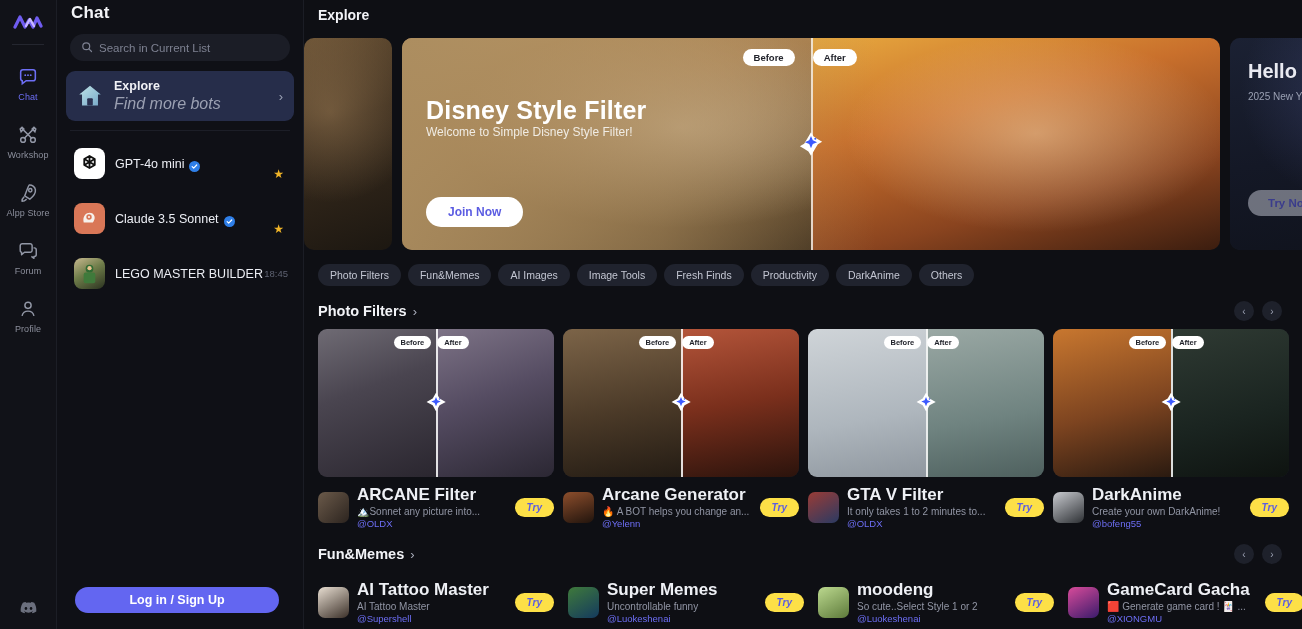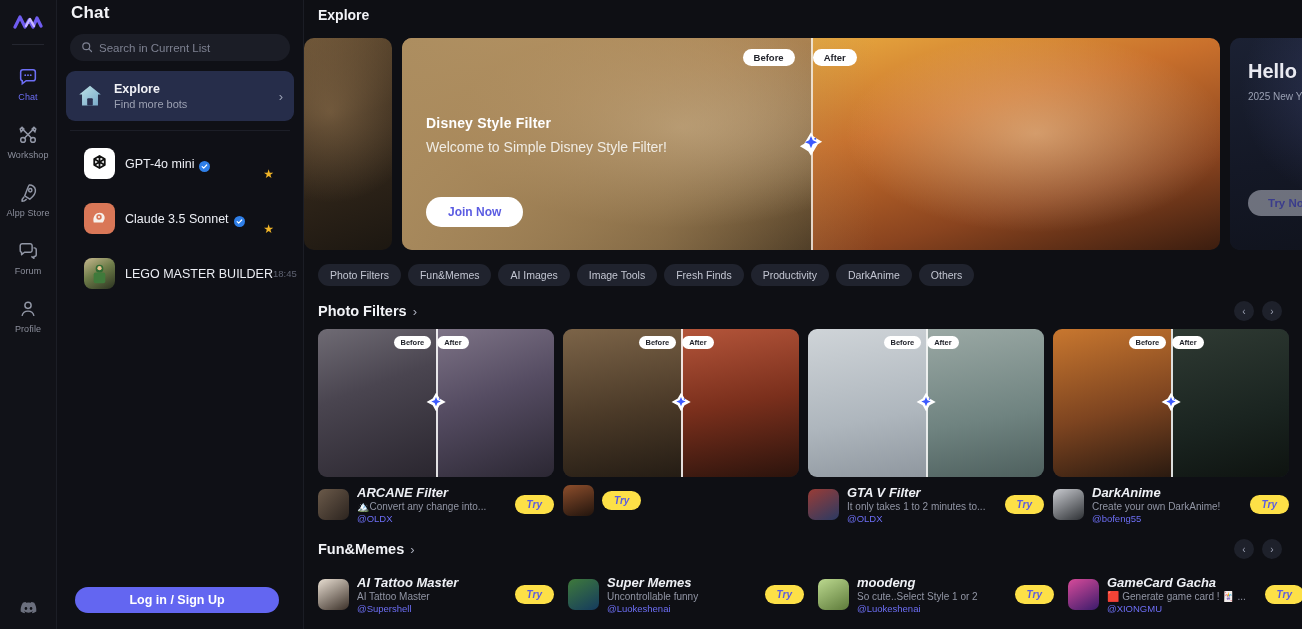--- a/index.html
+++ b/index.html
@@ -55,27 +55,27 @@
 
   .explore-card {
     margin: 10px 9px 0; height: 50px;
     background: #262d4a; border-radius: 9px;
     display: flex; align-items: center; padding: 0 11px 0 9px;
     cursor: pointer;
   }
   .explore-home { width: 30px; height: 30px; flex: 0 0 30px; margin-right: 9px; }
   .explore-txt { flex: 1; display: flex; flex-direction: column; gap: 2px; }
   .explore-name { font-size: 12.5px; font-weight: bold; color: #f0f1f6; }
-  .explore-sub { font-size: 11px; color: #9ba0b2; }
+  .explore-sub { font-size: 16px; color: #9ba0b2; font-style: italic; }
   .explore-chev { color: #9aa0b4; font-size: 13px; }
 
   .chat-div { margin: 9px 13px 0; height: 1px; background: #1c1e27; }
 
   .bot-row {
-    margin: 0 18px; height: 47px;
+    margin: 0 8px; height: 47px;
     display: flex; align-items: center; padding: 0 7px 0 9px;
     border-radius: 9px; cursor: pointer; position: relative;
   }
   .bot-av { width: 31px; height: 31px; flex: 0 0 31px; border-radius: 8px; margin-right: 10px; overflow: hidden; position: relative; }
   .bot-name { font-size: 12.5px; color: #eceef4; white-space: nowrap; }
   .bot-mid { flex: 1; display: flex; align-items: center; gap: 5px; }
   .verif { width: 11px; height: 11px; flex: 0 0 11px; }
   .bot-time { font-size: 9.5px; color: #5e6271; }
   .bot-star { position: absolute; right: 11px; bottom: 6px; font-size: 12px; color: #f1b528; }
 
@@ -109,22 +109,22 @@
   .slide-prev { width: 88px; height: 212px; border-radius: 10px; overflow: hidden; position: relative; flex: 0 0 88px; }
   .slide-main { width: 818px; height: 212px; border-radius: 10px; overflow: hidden; position: relative; flex: 0 0 818px; }
   .slide-next { width: 160px; height: 212px; border-radius: 10px; overflow: hidden; position: relative; flex: 0 0 160px; background: #161a25; }
 
   .ph { position: absolute; inset: 0; }
   .hero-overlay {
     position: absolute; left: 0; top: 0; width: 58%; height: 100%;
     background: linear-gradient(90deg, rgba(170,140,95,.92) 0%, rgba(170,140,95,.55) 55%, rgba(170,140,95,0) 100%);
   }
   .hero-txt { position: absolute; left: 24px; top: 58px; }
-  .hero-h1 { font-size: 14px; font-weight: bold; color: #ffffff; letter-spacing: .2px; margin-top: 19px; }
-  .hero-sub { font-size: 14px; color: #f0ece4; margin-top: 8px; }
+  .hero-h1 { font-size: 25px; font-weight: bold; color: #ffffff; letter-spacing: .2px; }
+  .hero-sub { font-size: 12px; color: #f0ece4; }
   .join-btn {
     position: absolute; left: 24px; bottom: 23px;
     background: #ffffff; color: #5b5ce2;
     font-size: 12px; font-weight: bold;
     border: 0; border-radius: 16px; padding: 8px 22px; cursor: pointer;
     font-family: "Liberation Sans", sans-serif;
     text-align: center;
   }
   .ba-chip {
     position: absolute; top: 11px;
@@ -172,21 +172,21 @@
 
   .cards { display: flex; gap: 9px; }
   .card { width: 236px; flex: 0 0 236px; }
   .card-img {
     width: 236px; height: 148px; border-radius: 9px; overflow: hidden; position: relative;
     background: #1a1c25;
   }
   .card-meta { display: flex; align-items: center; gap: 8px; margin-top: 8px; }
   .card-av { width: 31px; height: 31px; flex: 0 0 31px; border-radius: 7px; overflow: hidden; position: relative; }
   .card-txt { flex: 1; min-width: 0; display: flex; flex-direction: column; gap: 1px; }
-  .card-name { font-size: 13px; font-weight: bold; color: #eef0f5; white-space: nowrap; overflow: hidden; text-overflow: ellipsis; font-style: italic; }
+  .card-name { font-size: 17px; font-weight: bold; color: #eef0f5; white-space: nowrap; overflow: hidden; text-overflow: ellipsis; }
   .card-desc { font-size: 10px; color: #9195a4; white-space: nowrap; overflow: hidden; text-overflow: ellipsis; }
   .card-auth { font-size: 9.5px; color: #6d6ef5; }
   .try-btn {
     background: #fde047; color: #5b5ce2; font-size: 10px; font-weight: bold;
     border: 0; border-radius: 10px; padding: 4px 12px; cursor: pointer;
     font-family: "Liberation Sans", sans-serif; flex: 0 0 auto; font-style: italic;
   }
   .ba-small { position: absolute; top: 7px; font-size: 7.5px; padding: 2px 7px; border-radius: 7px; font-weight: bold; background:#fff; color:#22242c; }
   .ba-small.b { right: 52%; }
   .ba-small.a { left: 50.5%; }
@@ -460,41 +460,46 @@
                 <span class="spark-s"><svg width="26" height="26" viewBox="0 0 32 32">
                     <path d="M16 2l3.6 6.3L26 11.9l-6.4 3.6L16 21.8l-3.6-6.3L6 11.9l6.4-3.6z" fill="#ffffff" transform="scale(1.18) translate(-2.3,0.5)"></path>
                     <path d="M16 8.5l1.7 4.1 4.1 1.7-4.1 1.7L16 20.1l-1.7-4.1-4.1-1.7 4.1-1.7z" fill="#3d5afe"></path>
                     <circle cx="20.3" cy="11.2" r=".95" fill="#3d5afe"></circle>
                   </svg></span>
               </div>
               <div class="card-meta">
                 <span class="card-av" style="background:linear-gradient(135deg,#6b5a4a,#2c241f)"></span>
                 <span class="card-txt">
                   <span class="card-name">ARCANE Filter</span>
-                  <span class="card-desc">🏔️Convert any change into...</span>
+                  <span class="card-desc">🏔️Sonnet any picture into...</span>
                   <span class="card-auth">@OLDX</span>
                 </span>
                 <button class="try-btn">Try</button>
               </div>
             </div>
             <div class="card">
               <div class="card-img">
                 <div class="ph" style="left:0;right:50%;background:linear-gradient(170deg,#7c6448 0%,#4b3a28 55%,#241c14 100%)"></div>
                 <div class="ph" style="left:50%;right:0;background:linear-gradient(170deg,#b4553a 0%,#7a2f1c 50%,#2b130c 100%)"></div>
                 <div class="split-line"></div>
                 <div class="ba-small b">Before</div>
                 <div class="ba-small a">After</div>
                 <span class="spark-s"><svg width="26" height="26" viewBox="0 0 32 32">
                     <path d="M16 2l3.6 6.3L26 11.9l-6.4 3.6L16 21.8l-3.6-6.3L6 11.9l6.4-3.6z" fill="#ffffff" transform="scale(1.18) translate(-2.3,0.5)"></path>
                     <path d="M16 8.5l1.7 4.1 4.1 1.7-4.1 1.7L16 20.1l-1.7-4.1-4.1-1.7 4.1-1.7z" fill="#3d5afe"></path>
                     <circle cx="20.3" cy="11.2" r=".95" fill="#3d5afe"></circle>
                   </svg></span>
               </div>
               <div class="card-meta">
                 <span class="card-av" style="background:linear-gradient(160deg,#8d4e2c,#21140d)"></span>
+                <span class="card-txt">
+                  <span class="card-name">Arcane Generator</span>
+                  <span class="card-desc">🔥 A BOT helps you change an...</span>
+                  <span class="card-auth">@Yelenn</span>
+                </span>
                 <button class="try-btn">Try</button>
               </div>
             </div>
             <div class="card">
               <div class="card-img">
                 <div class="ph" style="left:0;right:50%;background:linear-gradient(170deg,#cfd4d8 0%,#aeb6bd 60%,#8f979f 100%)"></div>
                 <div class="ph" style="left:50%;right:0;background:linear-gradient(170deg,#9aa8a4 0%,#6f8380 60%,#4e605e 100%)"></div>
                 <div class="split-line"></div>
                 <div class="ba-small b">Before</div>
                 <div class="ba-small a">After</div>

